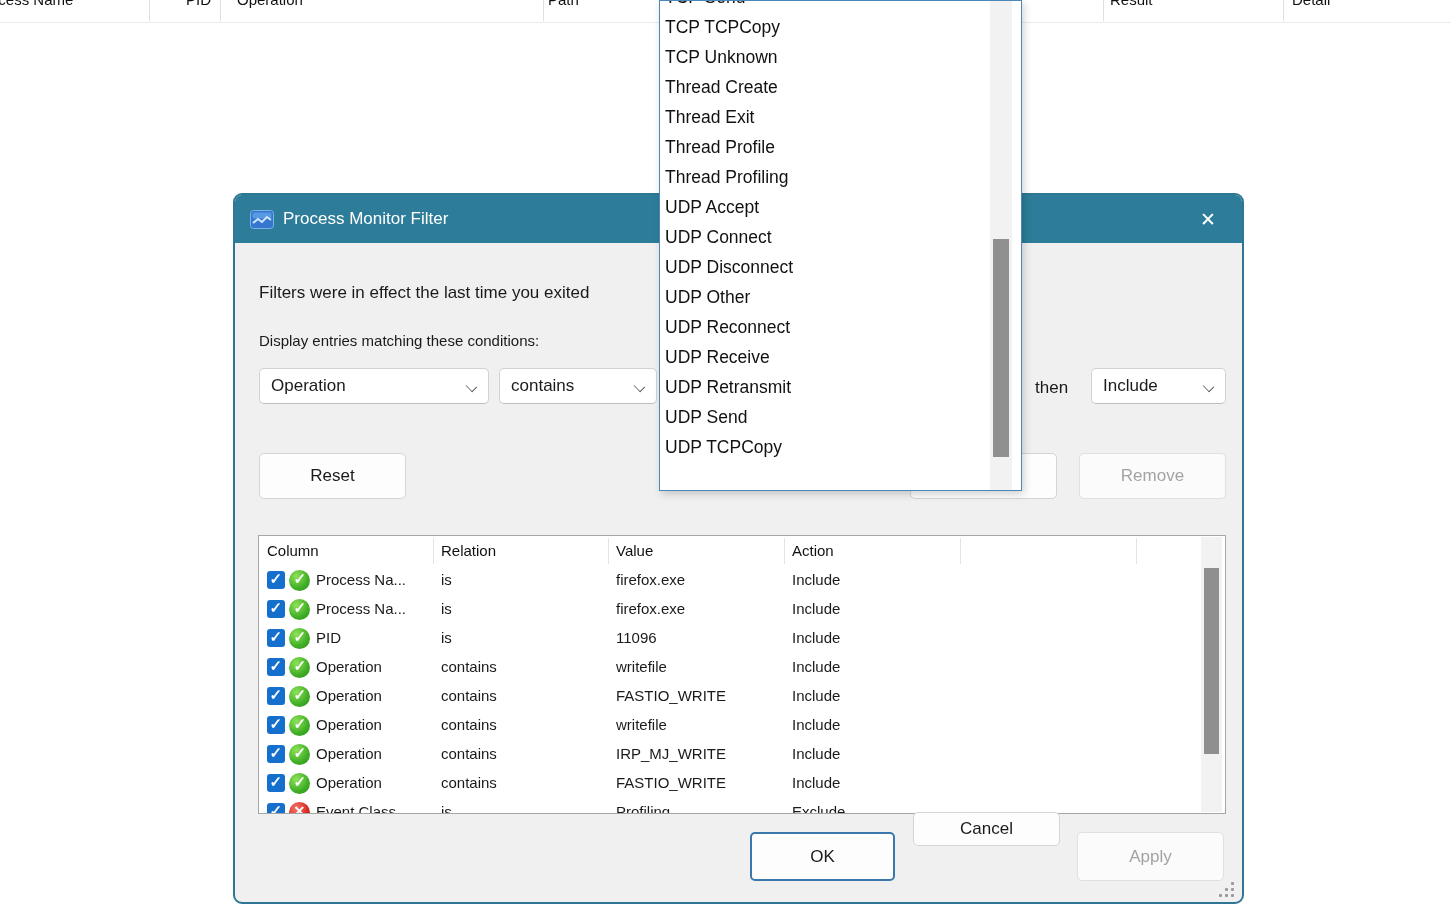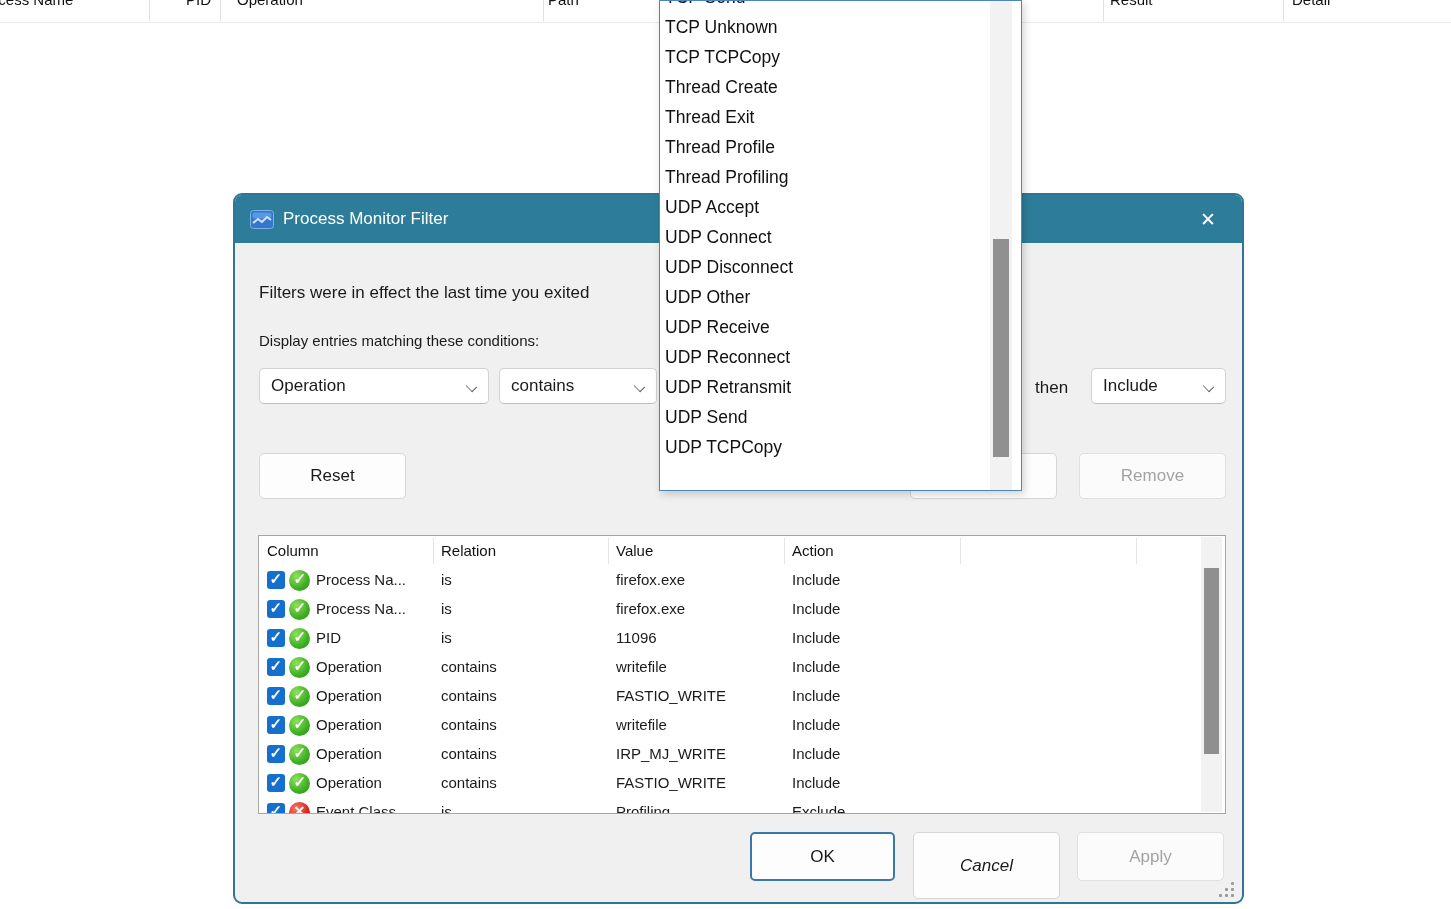--- a/index.html
+++ b/index.html
@@ -218,61 +218,61 @@
             <span class="c val">Profiling</span>
             <span class="c act">Exclude</span>
           </div>
         </div>
       <div class="tscroll">
         <div class="tthumb"></div>
       </div>
     </div>
 
     <div class="btn default" style="left:515px;top:637px;width:145px;height:49px;">OK</div>
-    <div class="btn" style="left:678px;top:637px;width:147px;height:67px;font-style:italic;">Cancel</div>
+    <div class="btn" style="left:678px;top:617px;width:147px;height:34px;">Cancel</div>
     <div class="btn disabled" style="left:842px;top:637px;width:147px;height:49px;">Apply</div>
 
     <div class="grip">
       <i style="right:0;bottom:0"></i>
         <i style="right:0;bottom:6px"></i>
       <i style="right:6px;bottom:0"></i>
         <i style="right:0;bottom:12px"></i>
       <i style="right:12px;bottom:0"></i>
         <i style="right:6px;bottom:6px"></i>
     </div>
   </div>
 
   <div class="abs ddlist">
     <div class="dditems">
 
         <div class="ditem">TCP Send</div>
 
+        <div class="ditem">TCP TCPCopy</div>
+
         <div class="ditem">TCP Unknown</div>
 
-        <div class="ditem">TCP TCPCopy</div>
-
         <div class="ditem">Thread Create</div>
 
         <div class="ditem">Thread Exit</div>
 
         <div class="ditem">Thread Profile</div>
 
         <div class="ditem">Thread Profiling</div>
 
         <div class="ditem">UDP Accept</div>
 
         <div class="ditem">UDP Connect</div>
 
         <div class="ditem">UDP Disconnect</div>
 
         <div class="ditem">UDP Other</div>
 
+        <div class="ditem">UDP Reconnect</div>
+
         <div class="ditem">UDP Receive</div>
-
-        <div class="ditem">UDP Reconnect</div>
 
         <div class="ditem">UDP Retransmit</div>
 
         <div class="ditem">UDP Send</div>
 
         <div class="ditem">UDP TCPCopy</div>
 
       </div>
     <div class="ddscroll">
       <div class="ddthumb"></div>

